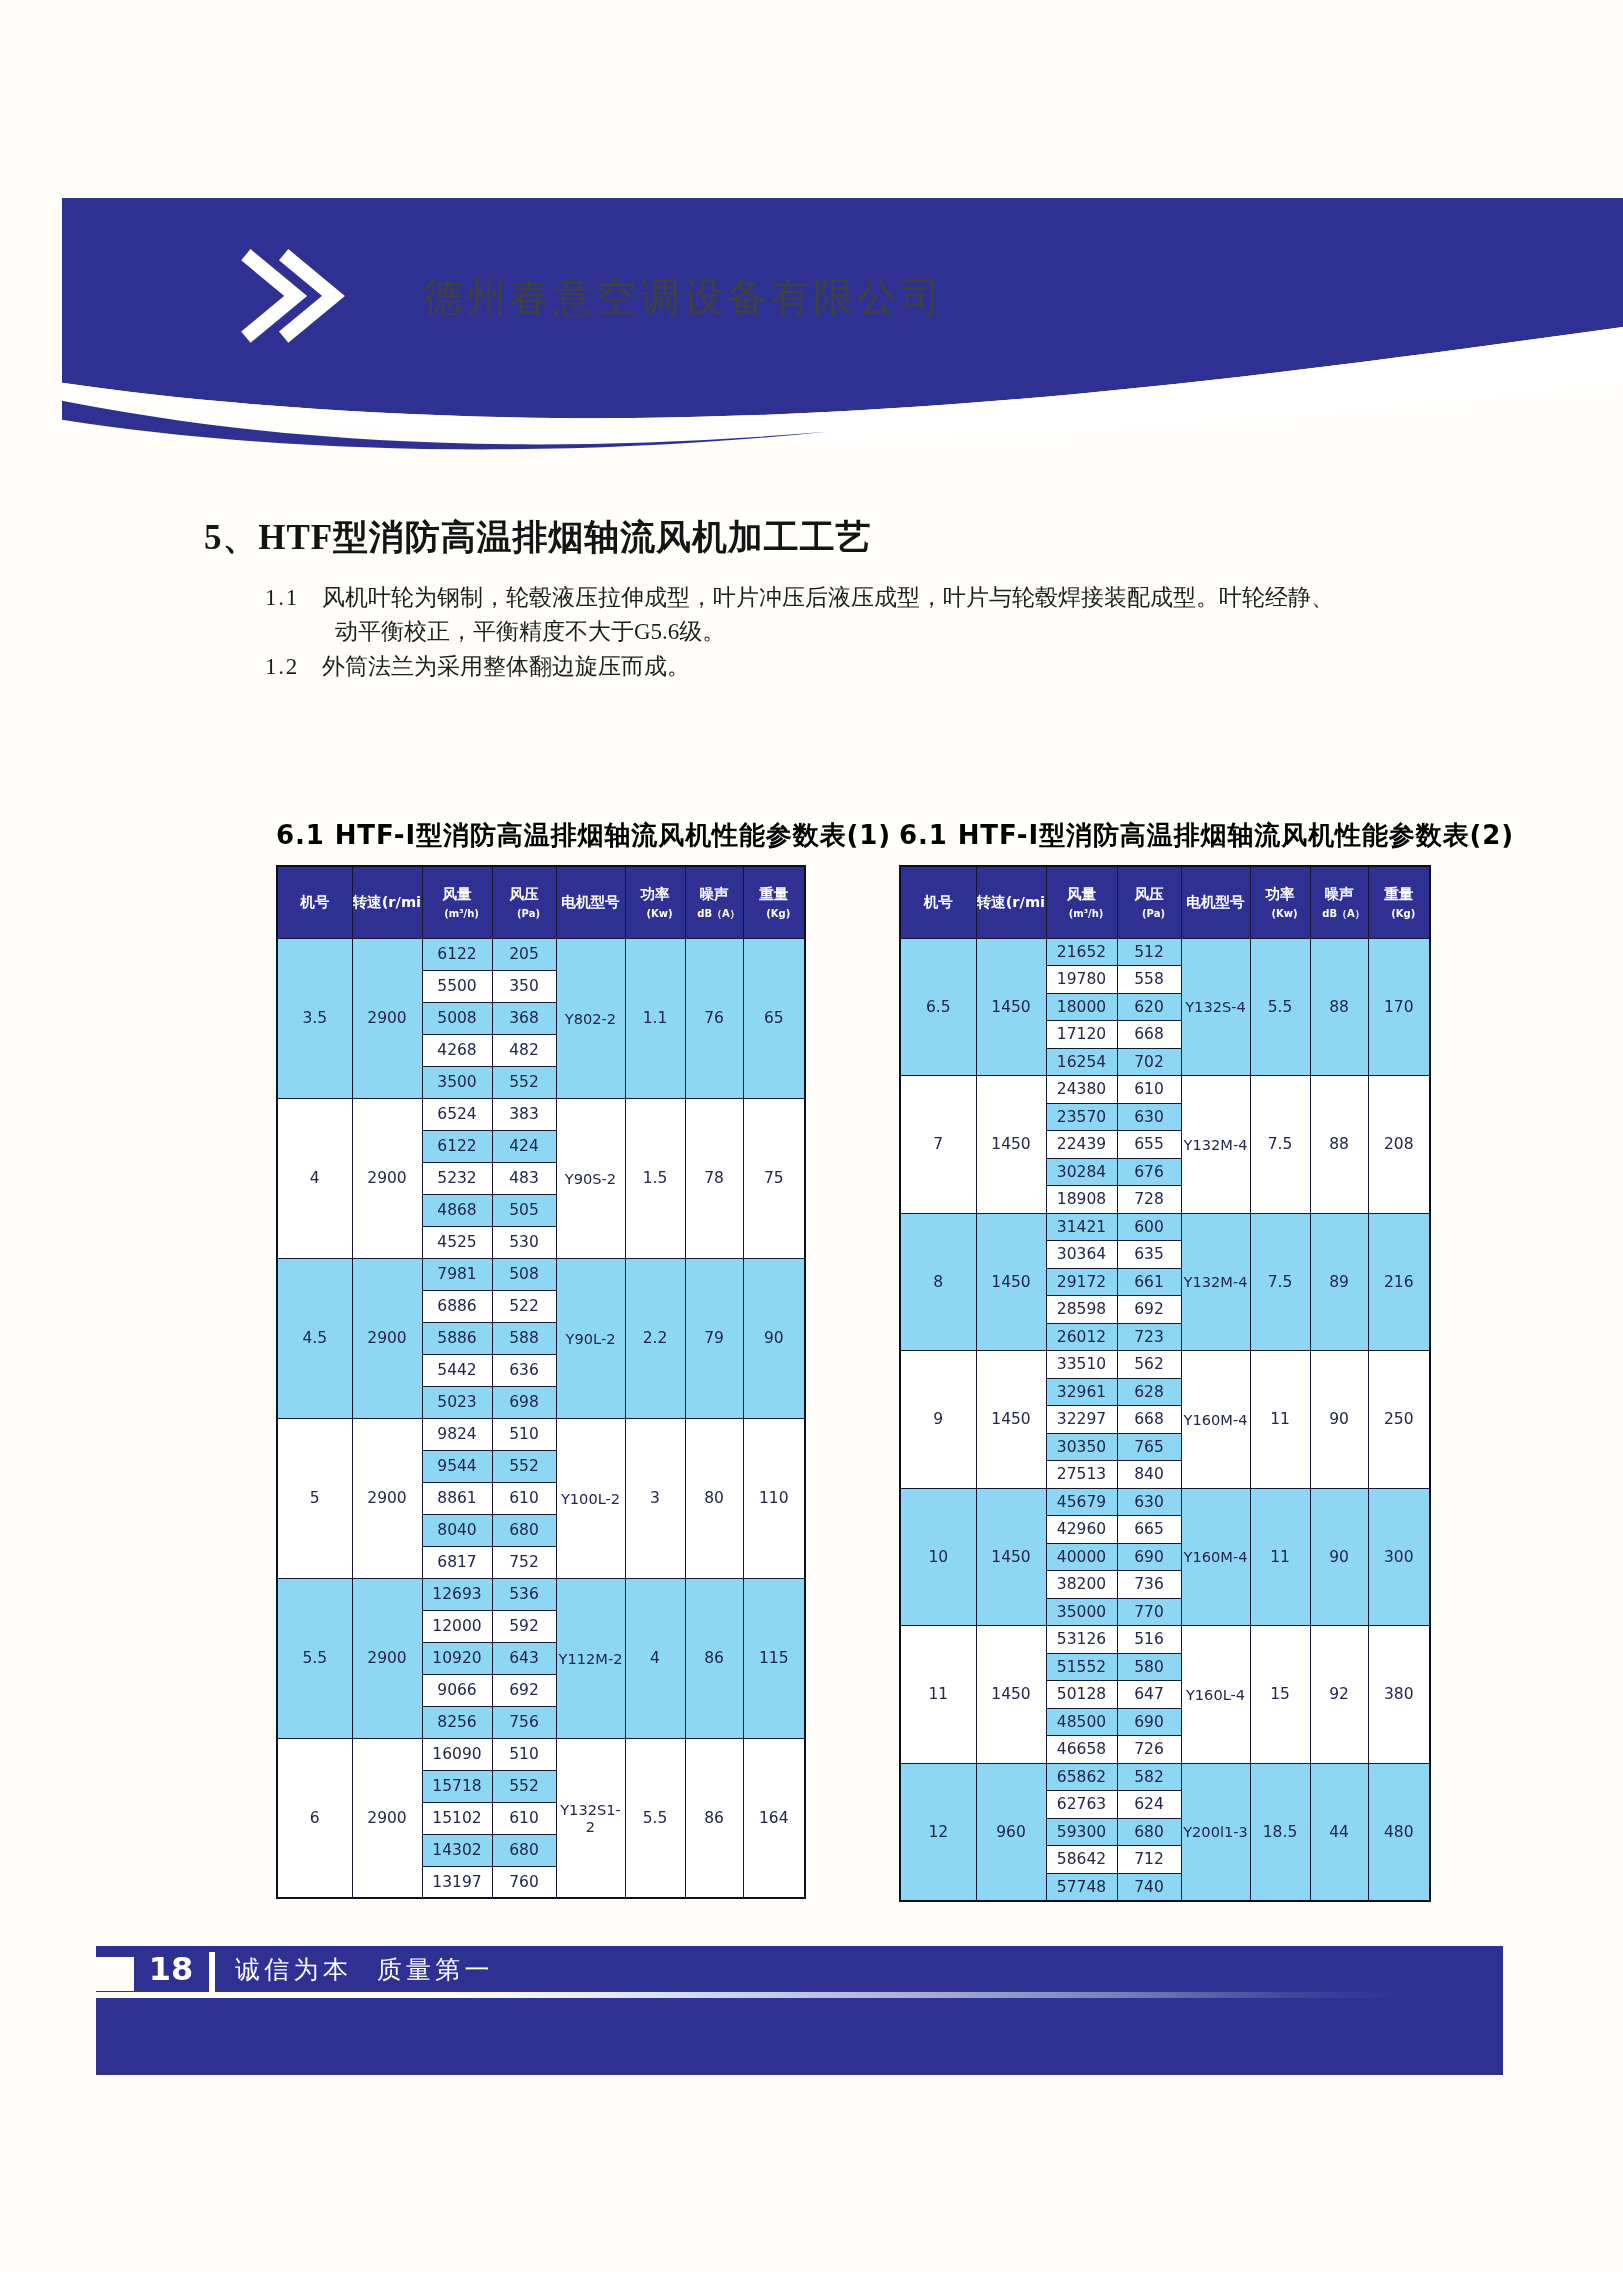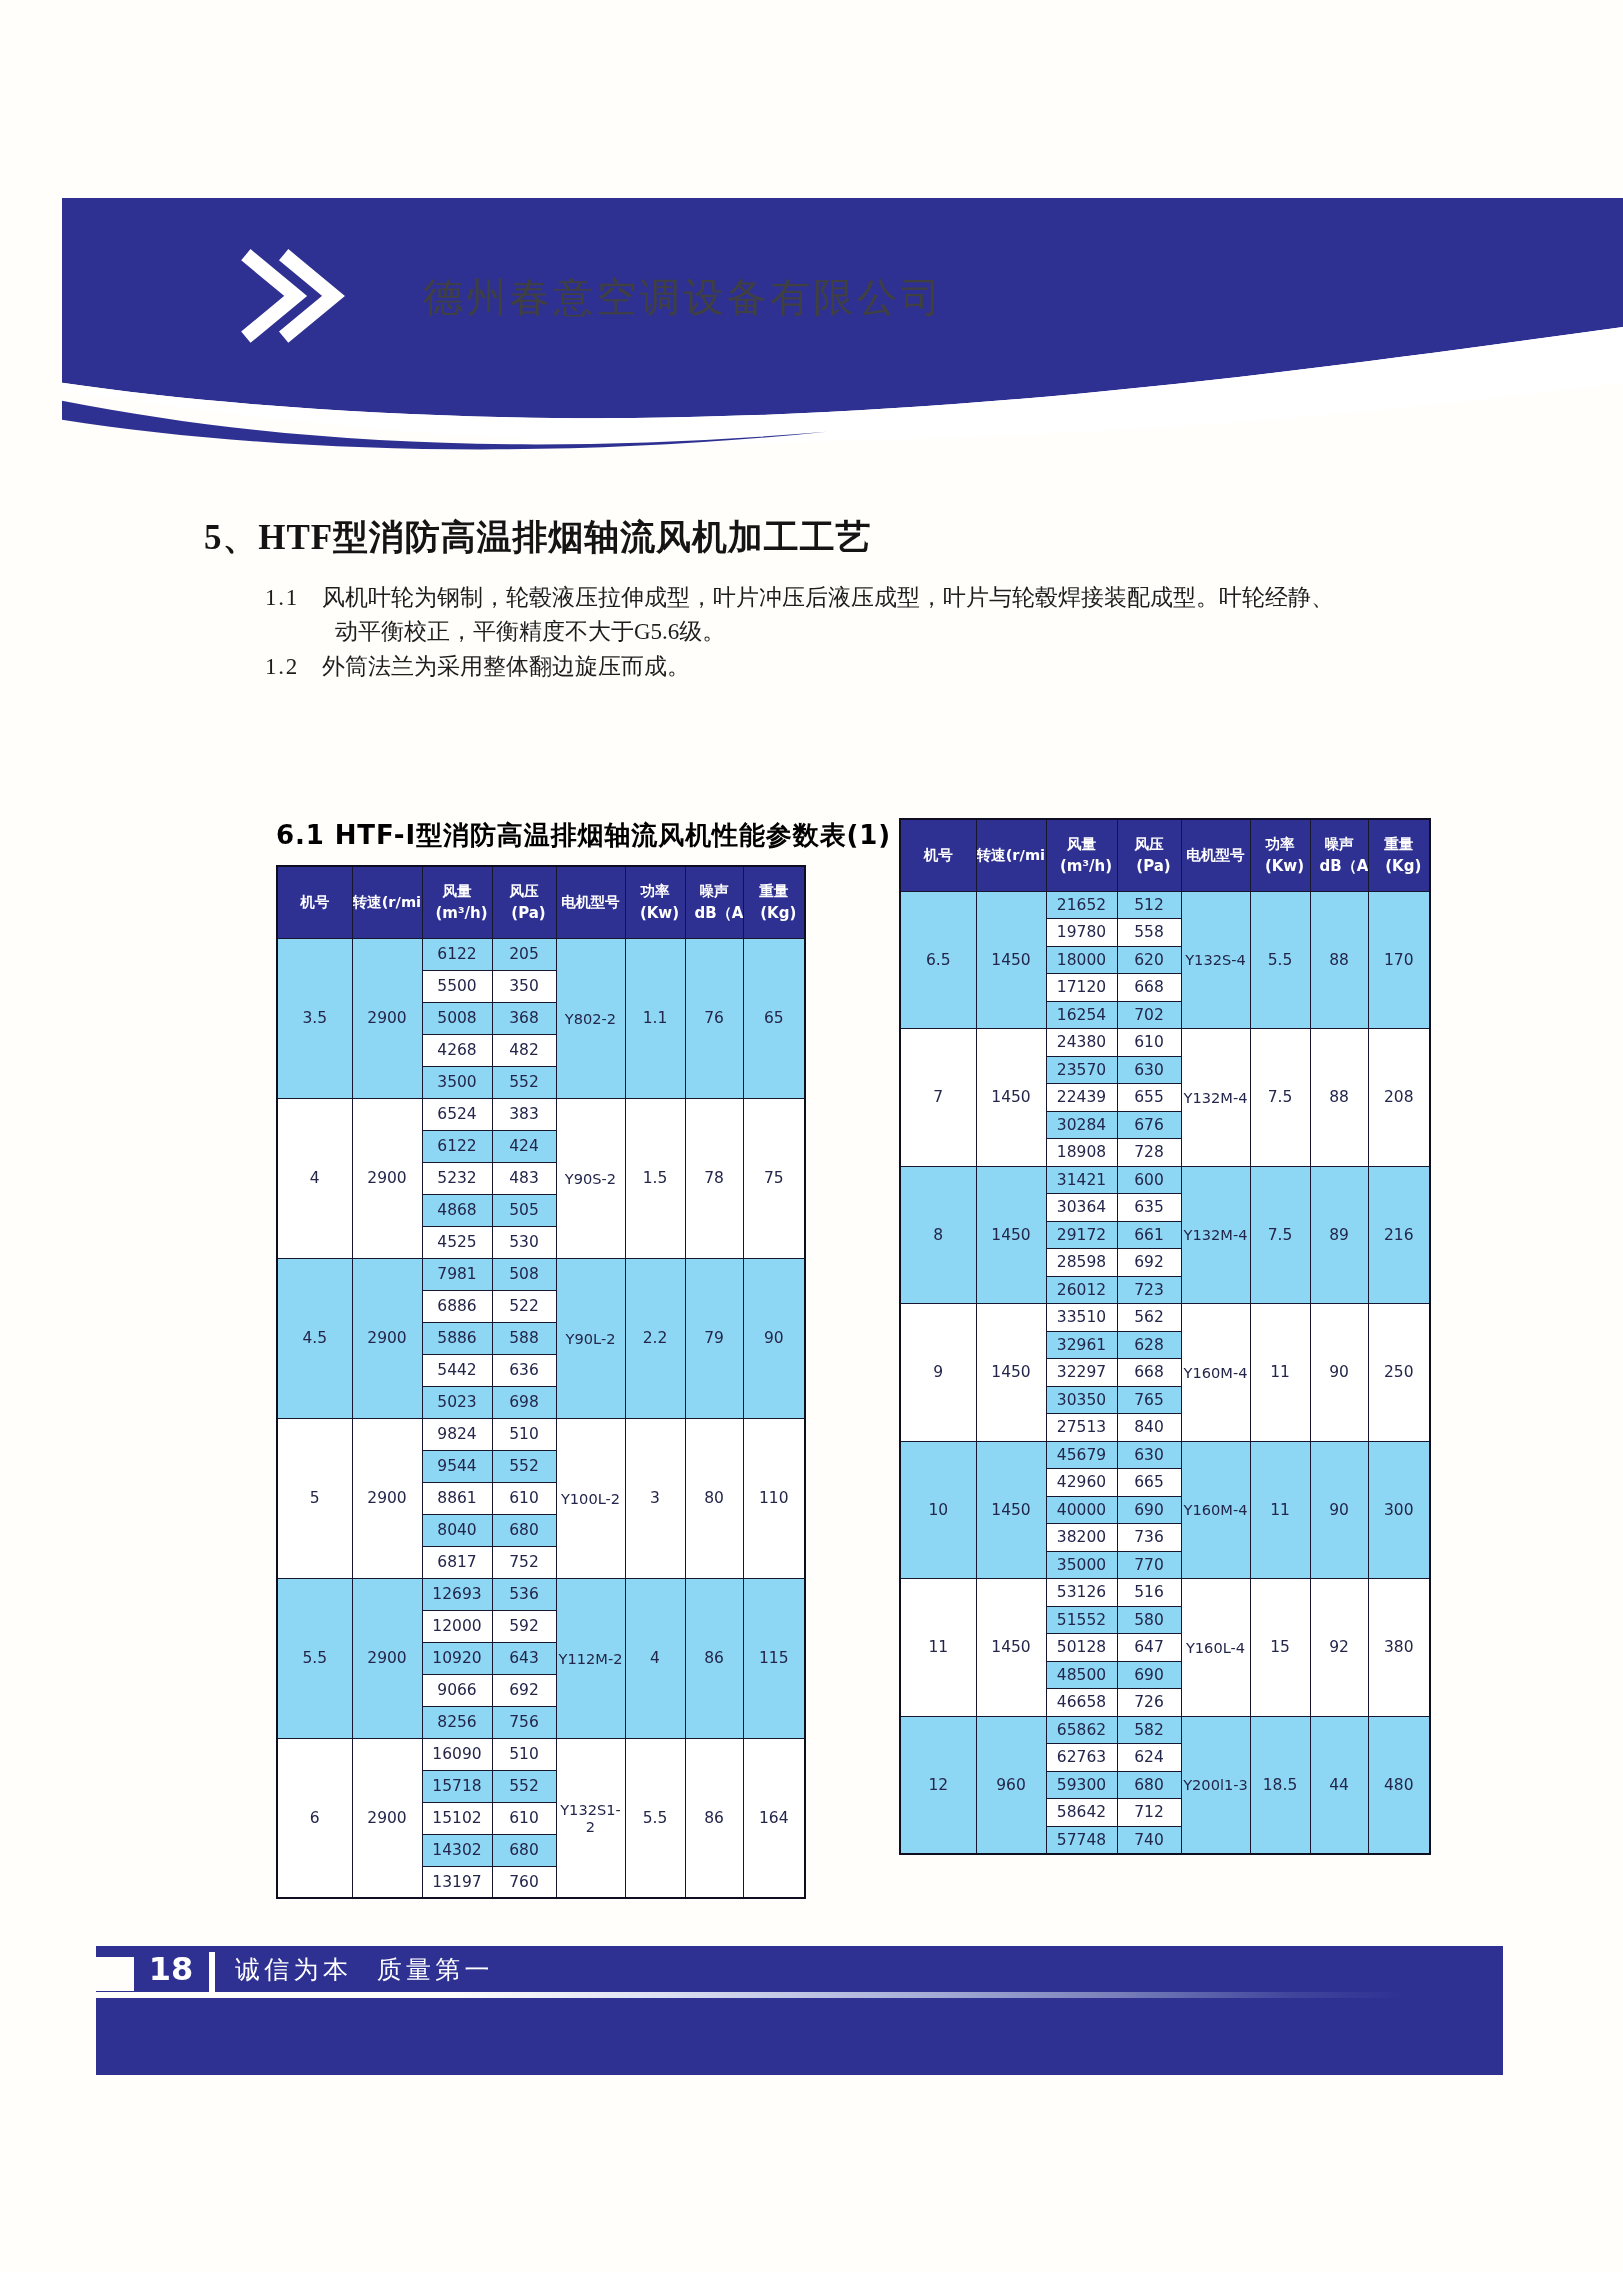--- a/index.html
+++ b/index.html
@@ -35,21 +35,21 @@
     text-align:center; font-size:26px; font-weight:700; color:#000;
     letter-spacing:0.9px; margin-bottom:12px; white-space:nowrap;
   }
   table { border-collapse:collapse; table-layout:fixed; width:100%; border:2.6px solid #0e0e20; }
   th, td { border:1.7px solid #16162e; text-align:center; vertical-align:middle; padding:0; overflow:hidden; }
   thead th {
     background:#2e3192; color:#ffffff; height:72px;
     font-size:14.6px; font-weight:700; line-height:1.35;
   }
   thead th div { white-space:nowrap; }
-  thead th .l2 { font-size:15px; margin-top:2.6px;margin-left:9px; }
+  thead th .l2 { font-size:10px; margin-top:2.6px;margin-left:9px; }
   td { font-size:15.5px; font-weight:500; color:#23264a; }
   td.motor { font-size:14.6px; }
   .c-blue  { background:#8ed7f4; }
   .c-white { background:#ffffff; }
   
   .footer-bar { position:absolute; left:96px; top:1946px; width:1407px; height:46px; background:#2e3192; }
   .footer-notch { position:absolute; left:0; top:11.2px; width:38px; height:34px; background:#fffefb; }
   .footer-page {
     position:absolute; left:38px; top:0; width:74px; height:46px;
     display:flex; align-items:center; justify-content:center;
@@ -294,20 +294,21 @@
           </tr>
           <tr style="height: 32px;">
             <td class="c-white">13197</td>
             <td class="c-white">760</td>
           </tr>
         </tbody>
       </table>
   </div>
 
   <div class="tbl-wrap" style="left:851px; top:818px; width:531px;">
+    <div class="tbl-title">6.1 HTF-I型消防高温排烟轴流风机性能参数表(2)</div>
     <table>
         <colgroup>
           <col style="width: 76px;">
           <col style="width: 70px;">
           <col style="width: 71px;">
           <col style="width: 64px;">
           <col style="width: 69px;">
           <col style="width: 60px;">
           <col style="width: 58px;">
           <col style="width: 62px;">

